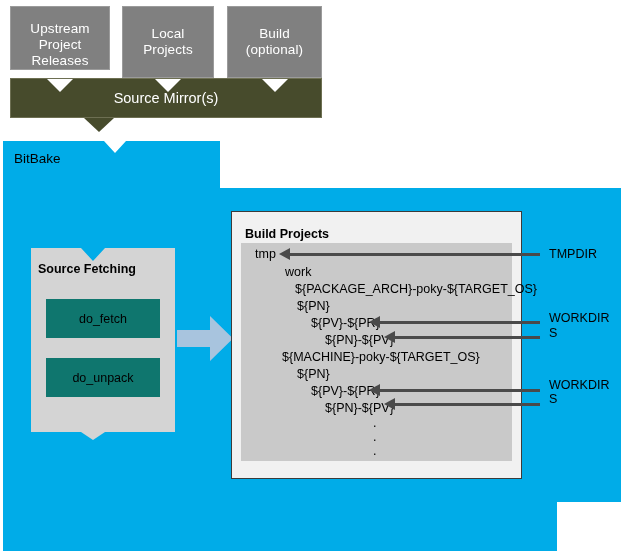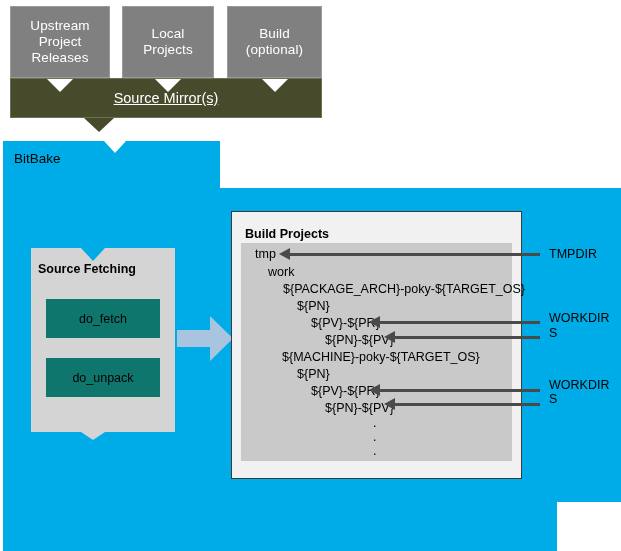--- a/index.html
+++ b/index.html
@@ -62,21 +62,20 @@
     width: 312px;
     height: 40px;
     background: #474b2c;
     border: 1px solid #6d6f52;
     box-sizing: border-box;
     color: #ffffff;
     font-size: 14.5px;
     display: flex;
     align-items: center;
     justify-content: center;
-    text-decoration: underline;
   }
   #mirror-arrow {
     position: absolute;
     left: 84px;
     top: 118px;
     width: 0;
     height: 0;
     border-left: 15px solid transparent;
     border-right: 15px solid transparent;
     border-top: 14px solid #474b2c;
@@ -236,21 +235,21 @@
     font-size: 12.5px;
     color: #000000;
     white-space: nowrap;
   }
 </style>
 </head>
 <body>
 
 <div id="canvas">
 
-  <div class="src-box" id="src-0" style="left:10px; top:6px; width:100px; height:72px;">
+  <div class="src-box" id="src-0" style="left:10px; top:6px; width:100px; height:64px;align-items:flex-end;">
     <div>
       <span>Upstream</span>
       <span>Project</span>
       <span>Releases</span>
     </div>
   </div>
   <div class="src-box" id="src-1" style="left:122px; top:6px; width:92px; height:72px;">
     <div>
       <span>Local</span>
       <span>Projects</span>
@@ -289,22 +288,22 @@
     <span>do_unpack</span>
   </div>
 
   <div id="flow-arrow"></div>
 
   <div id="build-dir"></div>
   <div id="build-dir-title">Build Projects</div>
   <div id="tree-panel"></div>
 
   <div class="tree-line" style="top:247px; padding-left:14px;">tmp</div>
-  <div class="tree-line" style="top:265px; padding-left:27px;">work</div>
-  <div class="tree-line" style="top:282px; padding-left:42px;">${PACKAGE_ARCH}-poky-${TARGET_OS}</div>
+  <div class="tree-line" style="top:265px; padding-left:44px;">work</div>
+  <div class="tree-line" style="top:282px; padding-left:54px;">${PACKAGE_ARCH}-poky-${TARGET_OS}</div>
   <div class="tree-line" style="top:299px; padding-left:56px;">${PN}</div>
   <div class="tree-line" style="top:316px; padding-left:70px;">${PV}-${PR}</div>
   <div class="tree-line" style="top:333px; padding-left:84px;">${PN}-${PV}</div>
   <div class="tree-line" style="top:350px; padding-left:41px;">${MACHINE}-poky-${TARGET_OS}</div>
   <div class="tree-line" style="top:367px; padding-left:56px;">${PN}</div>
   <div class="tree-line" style="top:384px; padding-left:70px;">${PV}-${PR}</div>
   <div class="tree-line" style="top:401px; padding-left:84px;">${PN}-${PV}</div>
 
   <div class="dot-line" style="left:373px; top:418px;">.</div>
   <div class="dot-line" style="left:373px; top:432px;">.</div>

